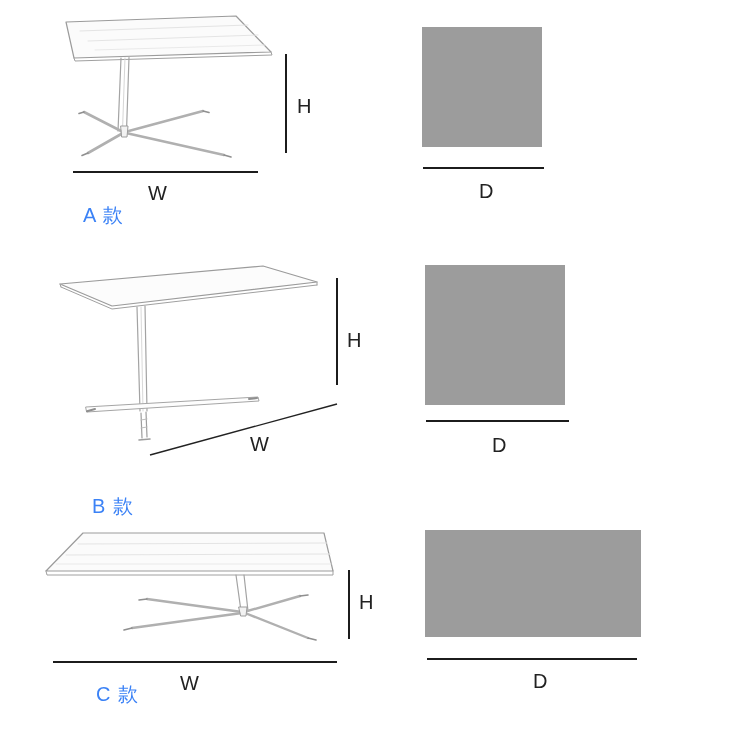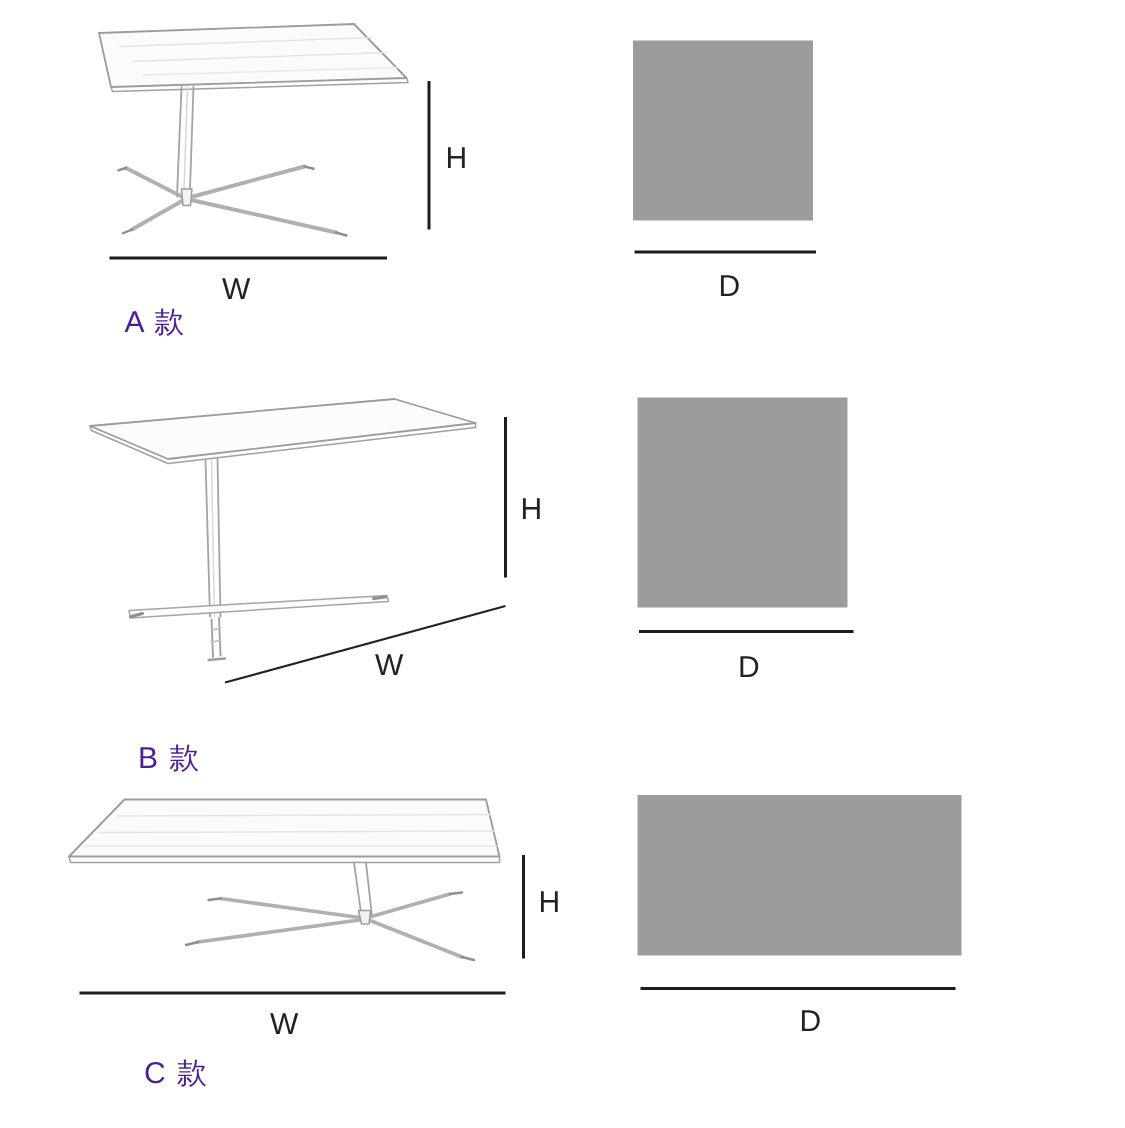--- a/index.html
+++ b/index.html
@@ -6,21 +6,21 @@
   .canvas{
     position:relative;width:750px;height:752px;background:#ffffff;overflow:hidden;
     font-family:"Liberation Sans", sans-serif;
   }
   .abs{position:absolute;}
   .dim-label{
     position:absolute;font-size:20px;color:#222222;line-height:1;
     font-family:"Liberation Sans", sans-serif;font-weight:400;
   }
   .style-label{
-    position:absolute;font-size:20px;color:#4c1d95;line-height:1;letter-spacing:1px;
+    position:absolute;font-size:20px;color:#3b82f6;line-height:1;letter-spacing:1px;
     font-family:"Liberation Sans","DejaVu Sans",sans-serif;font-weight:400;
   }
   .hline{position:absolute;height:2px;background:#1c1c1c;}
   .vline{position:absolute;width:2px;background:#1c1c1c;}
   .swatch{position:absolute;background:#9c9c9c;}
   svg{display:block;}
 </style>
 </head>
 <body>
 
@@ -123,19 +123,19 @@
       </g>
     </svg>
   </div>
 
   <div class="vline" style="left:348px;top:570px;height:69px;"></div>
   <div class="dim-label" style="left:359px;top:592px;">H</div>
 
   <div class="hline" style="left:53px;top:661px;width:284px;"></div>
   <div class="dim-label" style="left:180px;top:673px;">W</div>
 
-  <div class="style-label" style="left:96px;top:706px;">C 款</div>
+  <div class="style-label" style="left:96px;top:684px;">C 款</div>
 
   <div class="swatch" style="left:425px;top:530px;width:216px;height:107px;"></div>
   <div class="hline" style="left:427px;top:658px;width:210px;"></div>
   <div class="dim-label" style="left:533px;top:671px;">D</div>
 
 </div>
 
 </body></html>

